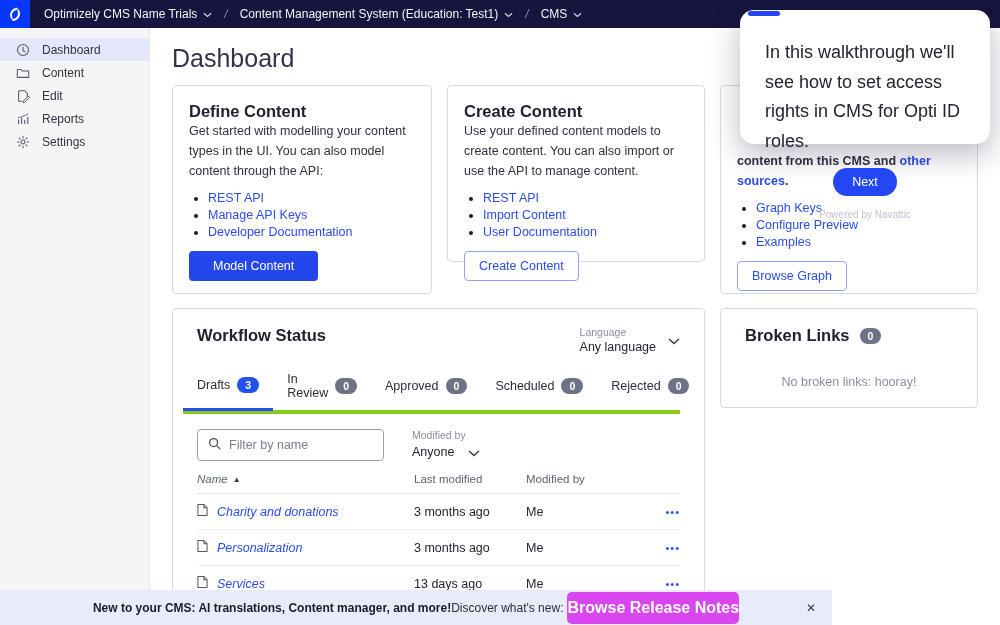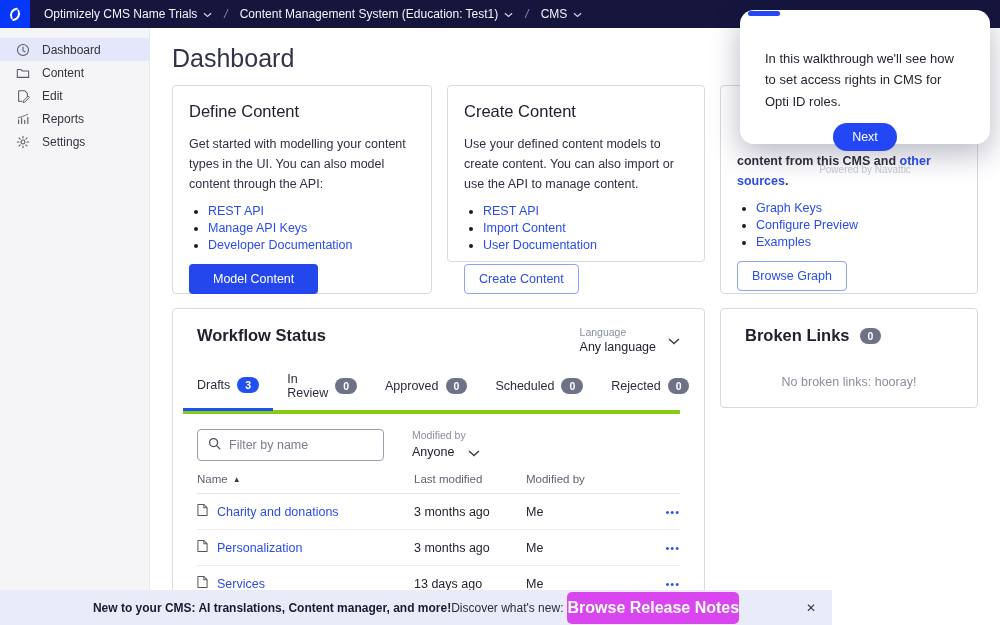--- a/index.html
+++ b/index.html
@@ -25,21 +25,21 @@
   .main { position:absolute; top:28px; left:150px; width:850px; height:562px; background:#fff; overflow:hidden; }
   .page-title { position:absolute; top:16px; left:22px; font-size:25px; font-weight:500; color:#32334a; }
 
   .card { position:absolute; background:#fff; border:1px solid #d8dae0; border-radius:4px; padding:16px; }
   .card-define  { left:22px;  top:57px;  width:260px; height:209px; }
   .card-create  { left:297px; top:57px;  width:258px; height:177px; }
   .card-deliver { left:570px; top:57px;  width:258px; height:209px; }
   .card-workflow{ left:22px;  top:280px; width:533px; height:320px; padding:0; }
   .card-broken  { left:570px; top:280px; width:258px; height:100px; padding:0; }
 
-  .card h2 { font-size:16.5px; font-weight:400; color:#20222e; margin-bottom:13px; }
+  .card h2 { font-size:16.5px; font-weight:700; color:#20222e; }
   .card p  { font-size:12.5px; color:#2f3140; line-height:1.6; }
   .card ul { margin:10px 0 12px; padding-left:19px; }
   .card li { font-size:12.5px; margin:3px 0; }
   .card li::marker { color:#1c1d26; }
   .card a  { color:#2b4ded; text-decoration:none; font-size:12.5px; cursor:pointer; }
   .btn-fill    { background:#2347ec; color:#fff; border:none; border-radius:4px; padding:8px 24px; font-size:12.5px; cursor:pointer; }
   .btn-outline { background:#fff; color:#2b4ded; border:1px solid #8fa2f5; border-radius:4px; padding:7px 14px; font-size:12.5px; cursor:pointer; }
   .card-deliver p { margin-top:49px;font-weight:bold; }
 
   
@@ -59,21 +59,21 @@
   .search-box { display:flex; align-items:center; gap:8px; border:1px solid #9aa0ad; border-radius:4px; padding:6px 10px; width:187px; background:#fff; }
   .search-box input { border:none; outline:none; font-size:12.5px; width:100%; color:#333; background:transparent; }
   .search-box input::placeholder { color:#7a7f8c; }
   .modby { cursor:pointer; }
   .modby-label { font-size:10.5px; color:#8a8fa0; }
   .modby-row { display:flex; align-items:center; gap:14px; margin-top:2px; }
   .modby-value { font-size:12.5px; color:#23242f; }
 
   .wtable { margin:12px 24px 0; }
   .thead { display:flex; align-items:center; font-size:11.5px; color:#5f6472; padding-bottom:8px; border-bottom:1px solid #e3e3ea; }
-  .col-name { width:217px; display:flex; align-items:center; gap:0; }
+  .col-name { width:217px; display:flex; align-items:center; gap:0;font-style:italic; }
   .col-lm   { width:112px; }
   .col-mb   { flex:1; }
   .col-dots { width:26px; text-align:right; }
   .sort-ico { font-size:8px; color:#3a3c48; margin-left:5px; }
   .trow { display:flex; align-items:center; padding:9px 0; border-bottom:1px solid #ececf2; font-size:12.5px; color:#23242f; }
   .trow .col-name a { display:flex; align-items:center; gap:9px; }
   .dots { color:#2b4ded; font-size:11px; letter-spacing:1px; cursor:pointer; }
 
   
   .bl-head { display:flex; align-items:center; gap:10px; padding:17px 24px 0; }
@@ -85,21 +85,21 @@
             display:flex; align-items:center; justify-content:center; gap:0; z-index:20; }
   .banner .btxt-b { font-size:12px; font-weight:700; color:#191b33; }
   .banner .btxt-r { font-size:12px; color:#2a2c40; }
   .banner button { background:#d946ef; color:#fff; font-size:16px; font-weight:700; border:none; border-radius:5px; padding:7px 0; margin-left:4px; cursor:pointer; }
   .banner .close { position:absolute; right:16px; font-size:12px; color:#33343f; cursor:pointer; }
 
   
   .tooltip { position:absolute; left:740px; top:10px; width:250px; height:134px; background:#fff;
              border-radius:14px; box-shadow:0 10px 30px rgba(20,20,60,.30); z-index:50; }
   .tip-progress { position:absolute; top:1px; left:8px; width:32px; height:5px; background:#2347f5; border-radius:3px; }
-  .tip-text { padding:38px 25px 0; font-size:13px; line-height:1.65; color:#23242f; }
+  .tip-text { padding:28px 25px 0; font-size:18px; line-height:1.65; color:#23242f; }
   .tip-btn { display:block; margin:11px auto 0; background:#2347f5; color:#fff; border:none; border-radius:999px; padding:7px 19px; font-size:12.5px; cursor:pointer; }
   .tip-foot { text-align:center; margin-top:13px; font-size:10px; color:#c0c3cd; }
 </style>
 </head>
 <body>
 
 <div class="navbar">
   <div class="logo">
     <svg width="18" height="18" viewBox="0 0 24 24">
       <path d="M7.5 17.5C4.8 12.5 8 5.8 14.5 5" stroke="#fff" stroke-width="2.6" fill="none" stroke-linecap="round"></path>

